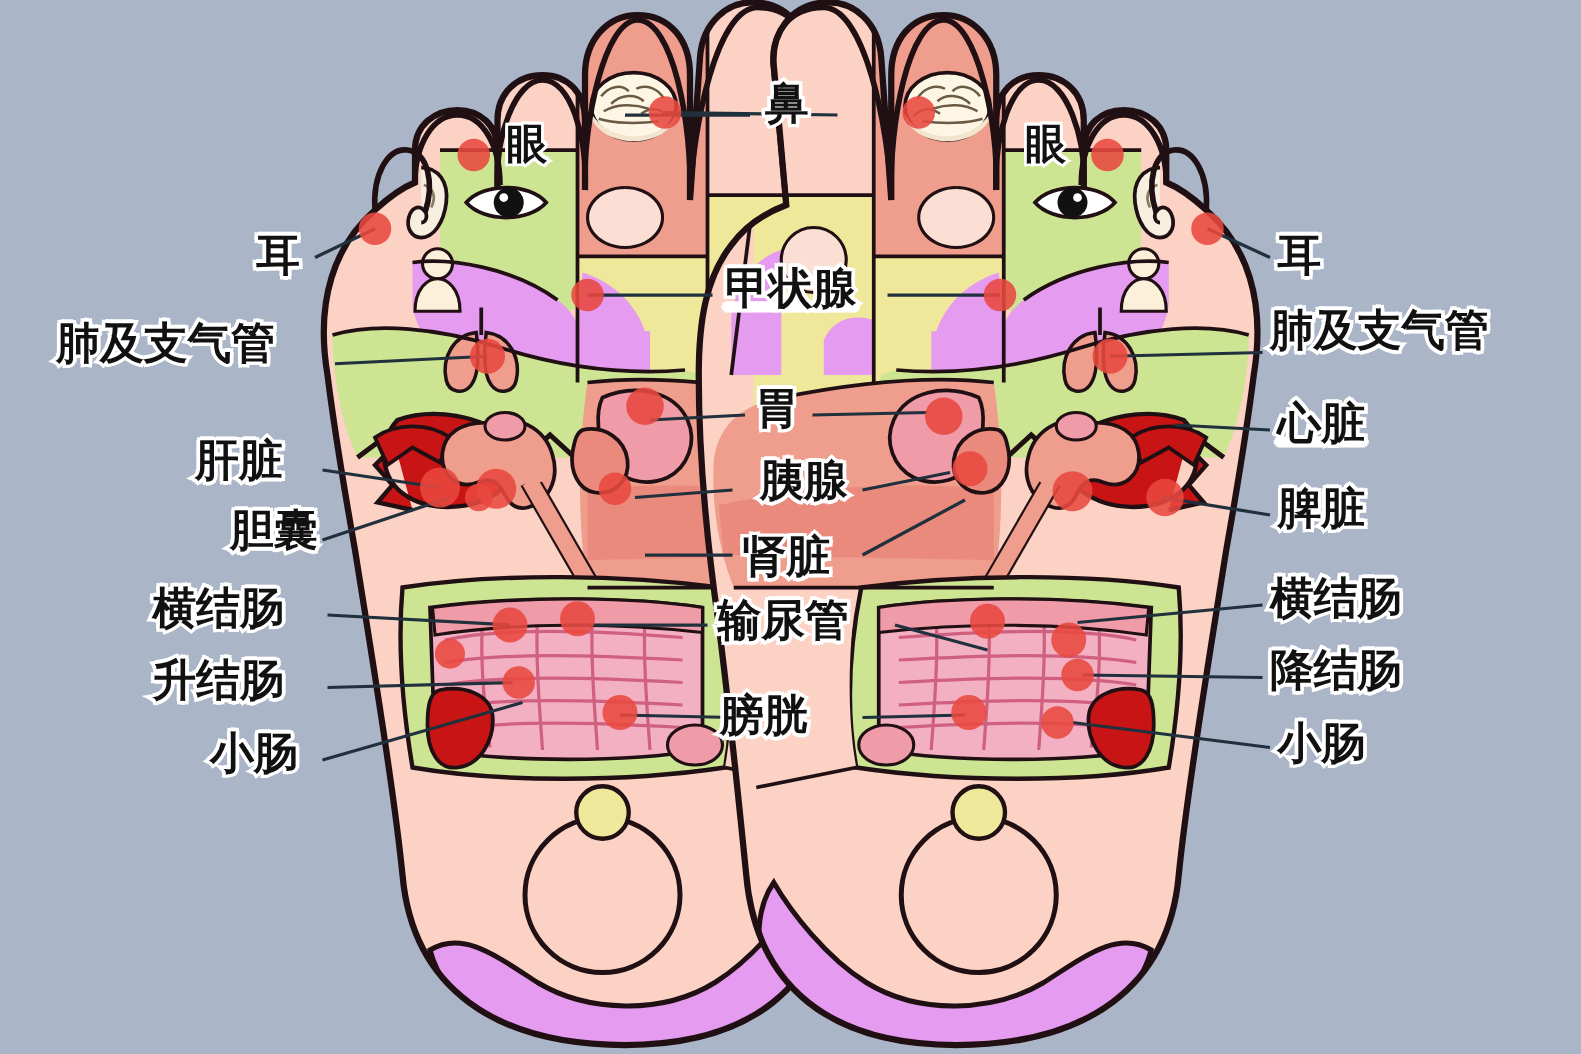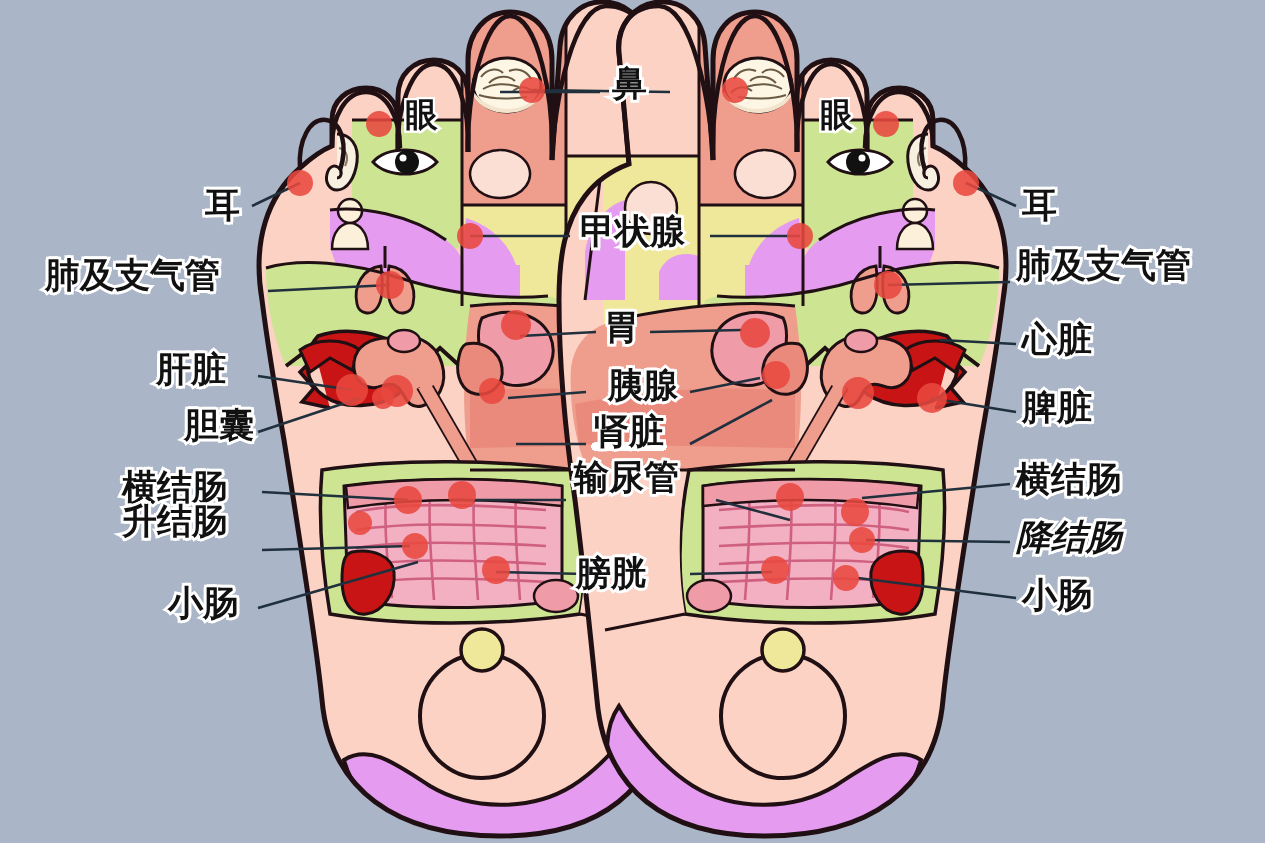--- a/index.html
+++ b/index.html
@@ -314,33 +314,33 @@
         <circle cx="775" cy="570" r="14" fill="#e8483f" opacity="0.88"></circle>
       </g>
   </svg>
 
   <div id="labels">
       <div class="lbl" style="left: 205px; top: 188px;">耳</div>
       <div class="lbl" style="left: 45px; top: 258px;">肺及支气管</div>
       <div class="lbl" style="left: 156px; top: 352px;">肝脏</div>
       <div class="lbl" style="left: 184px; top: 408px;">胆囊</div>
       <div class="lbl" style="left: 122px; top: 470px;">横结肠</div>
-      <div class="lbl" style="left: 122px; top: 504px;">升结肠</div>
+      <div class="lbl" style="left: 122px; top: 528px;">升结肠</div>
       <div class="lbl" style="left: 168px; top: 586px;">小肠</div>
       <div class="lbl lbl-r" style="left: 1022px; top: 188px;">耳</div>
       <div class="lbl lbl-r" style="left: 1016px; top: 248px;">肺及支气管</div>
-      <div class="lbl lbl-r" style="left: 1022px; top: 322px;">心脏</div>
+      <div class="lbl lbl-r" style="left: 1022px; top: 322px; text-decoration: underline;">心脏</div>
       <div class="lbl lbl-r" style="left: 1022px; top: 390px;">脾脏</div>
       <div class="lbl lbl-r" style="left: 1016px; top: 462px;">横结肠</div>
-      <div class="lbl lbl-r" style="left: 1016px; top: 520px; font-style: italic;">降结肠</div>
+      <div class="lbl lbl-r" style="left: 1016px; top: 520px;">降结肠</div>
       <div class="lbl lbl-r" style="left: 1022px; top: 578px;">小肠</div>
       <div class="lbl" style="left: 612px; top: 66px;">鼻</div>
-      <div class="lbl" style="left: 580px; top: 214px;">甲状腺</div>
+      <div class="lbl" style="left: 580px; top: 214px; text-decoration: underline;">甲状腺</div>
       <div class="lbl" style="left: 604px; top: 310px;">胃</div>
       <div class="lbl" style="left: 608px; top: 368px;">胰腺</div>
-      <div class="lbl" style="left: 594px; top: 414px; text-decoration: underline;">肾脏</div>
-      <div class="lbl" style="left: 574px; top: 460px;">输尿管</div>
+      <div class="lbl" style="left: 594px; top: 429px;">肾脏</div>
+      <div class="lbl" style="left: 574px; top: 480px;">输尿管</div>
       <div class="lbl" style="left: 576px; top: 556px;">膀胱</div>
       <div class="toe-lbl" style="left: 405px; top: 98px;">眼</div>
       <div class="toe-lbl" style="left: 820px; top: 98px;">眼</div>
     </div>
 
 </div>
 
 </body></html>

